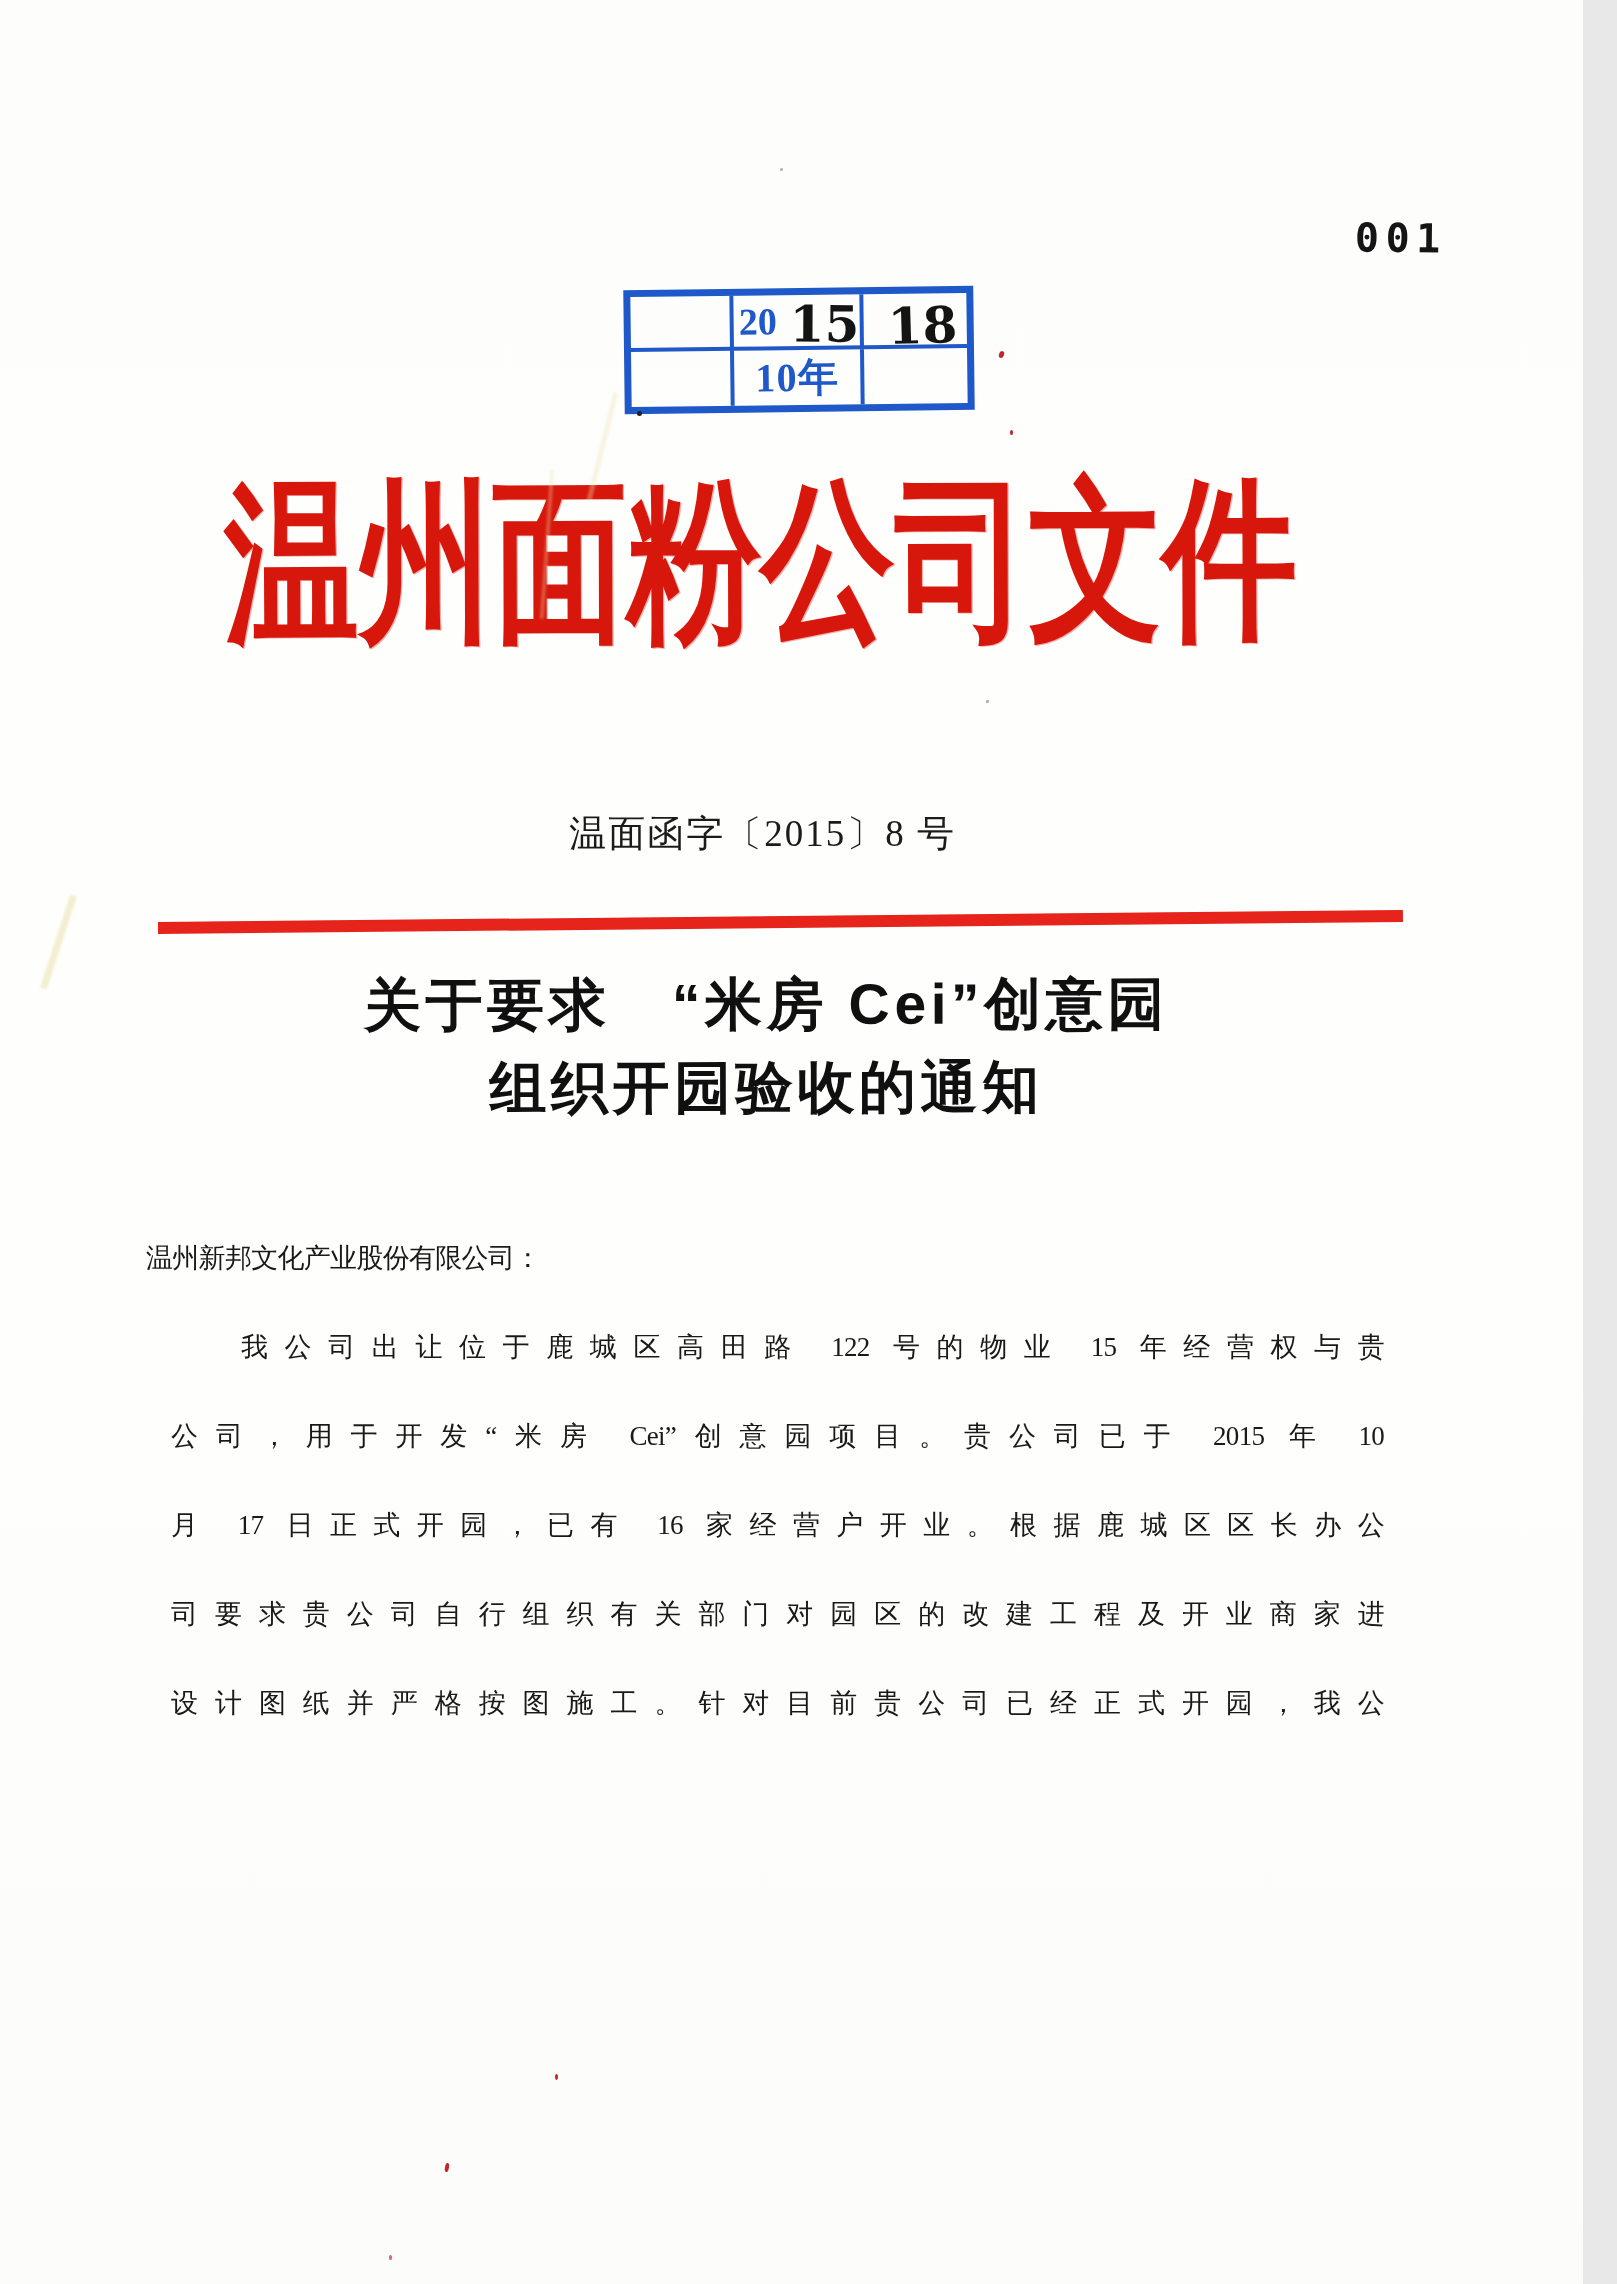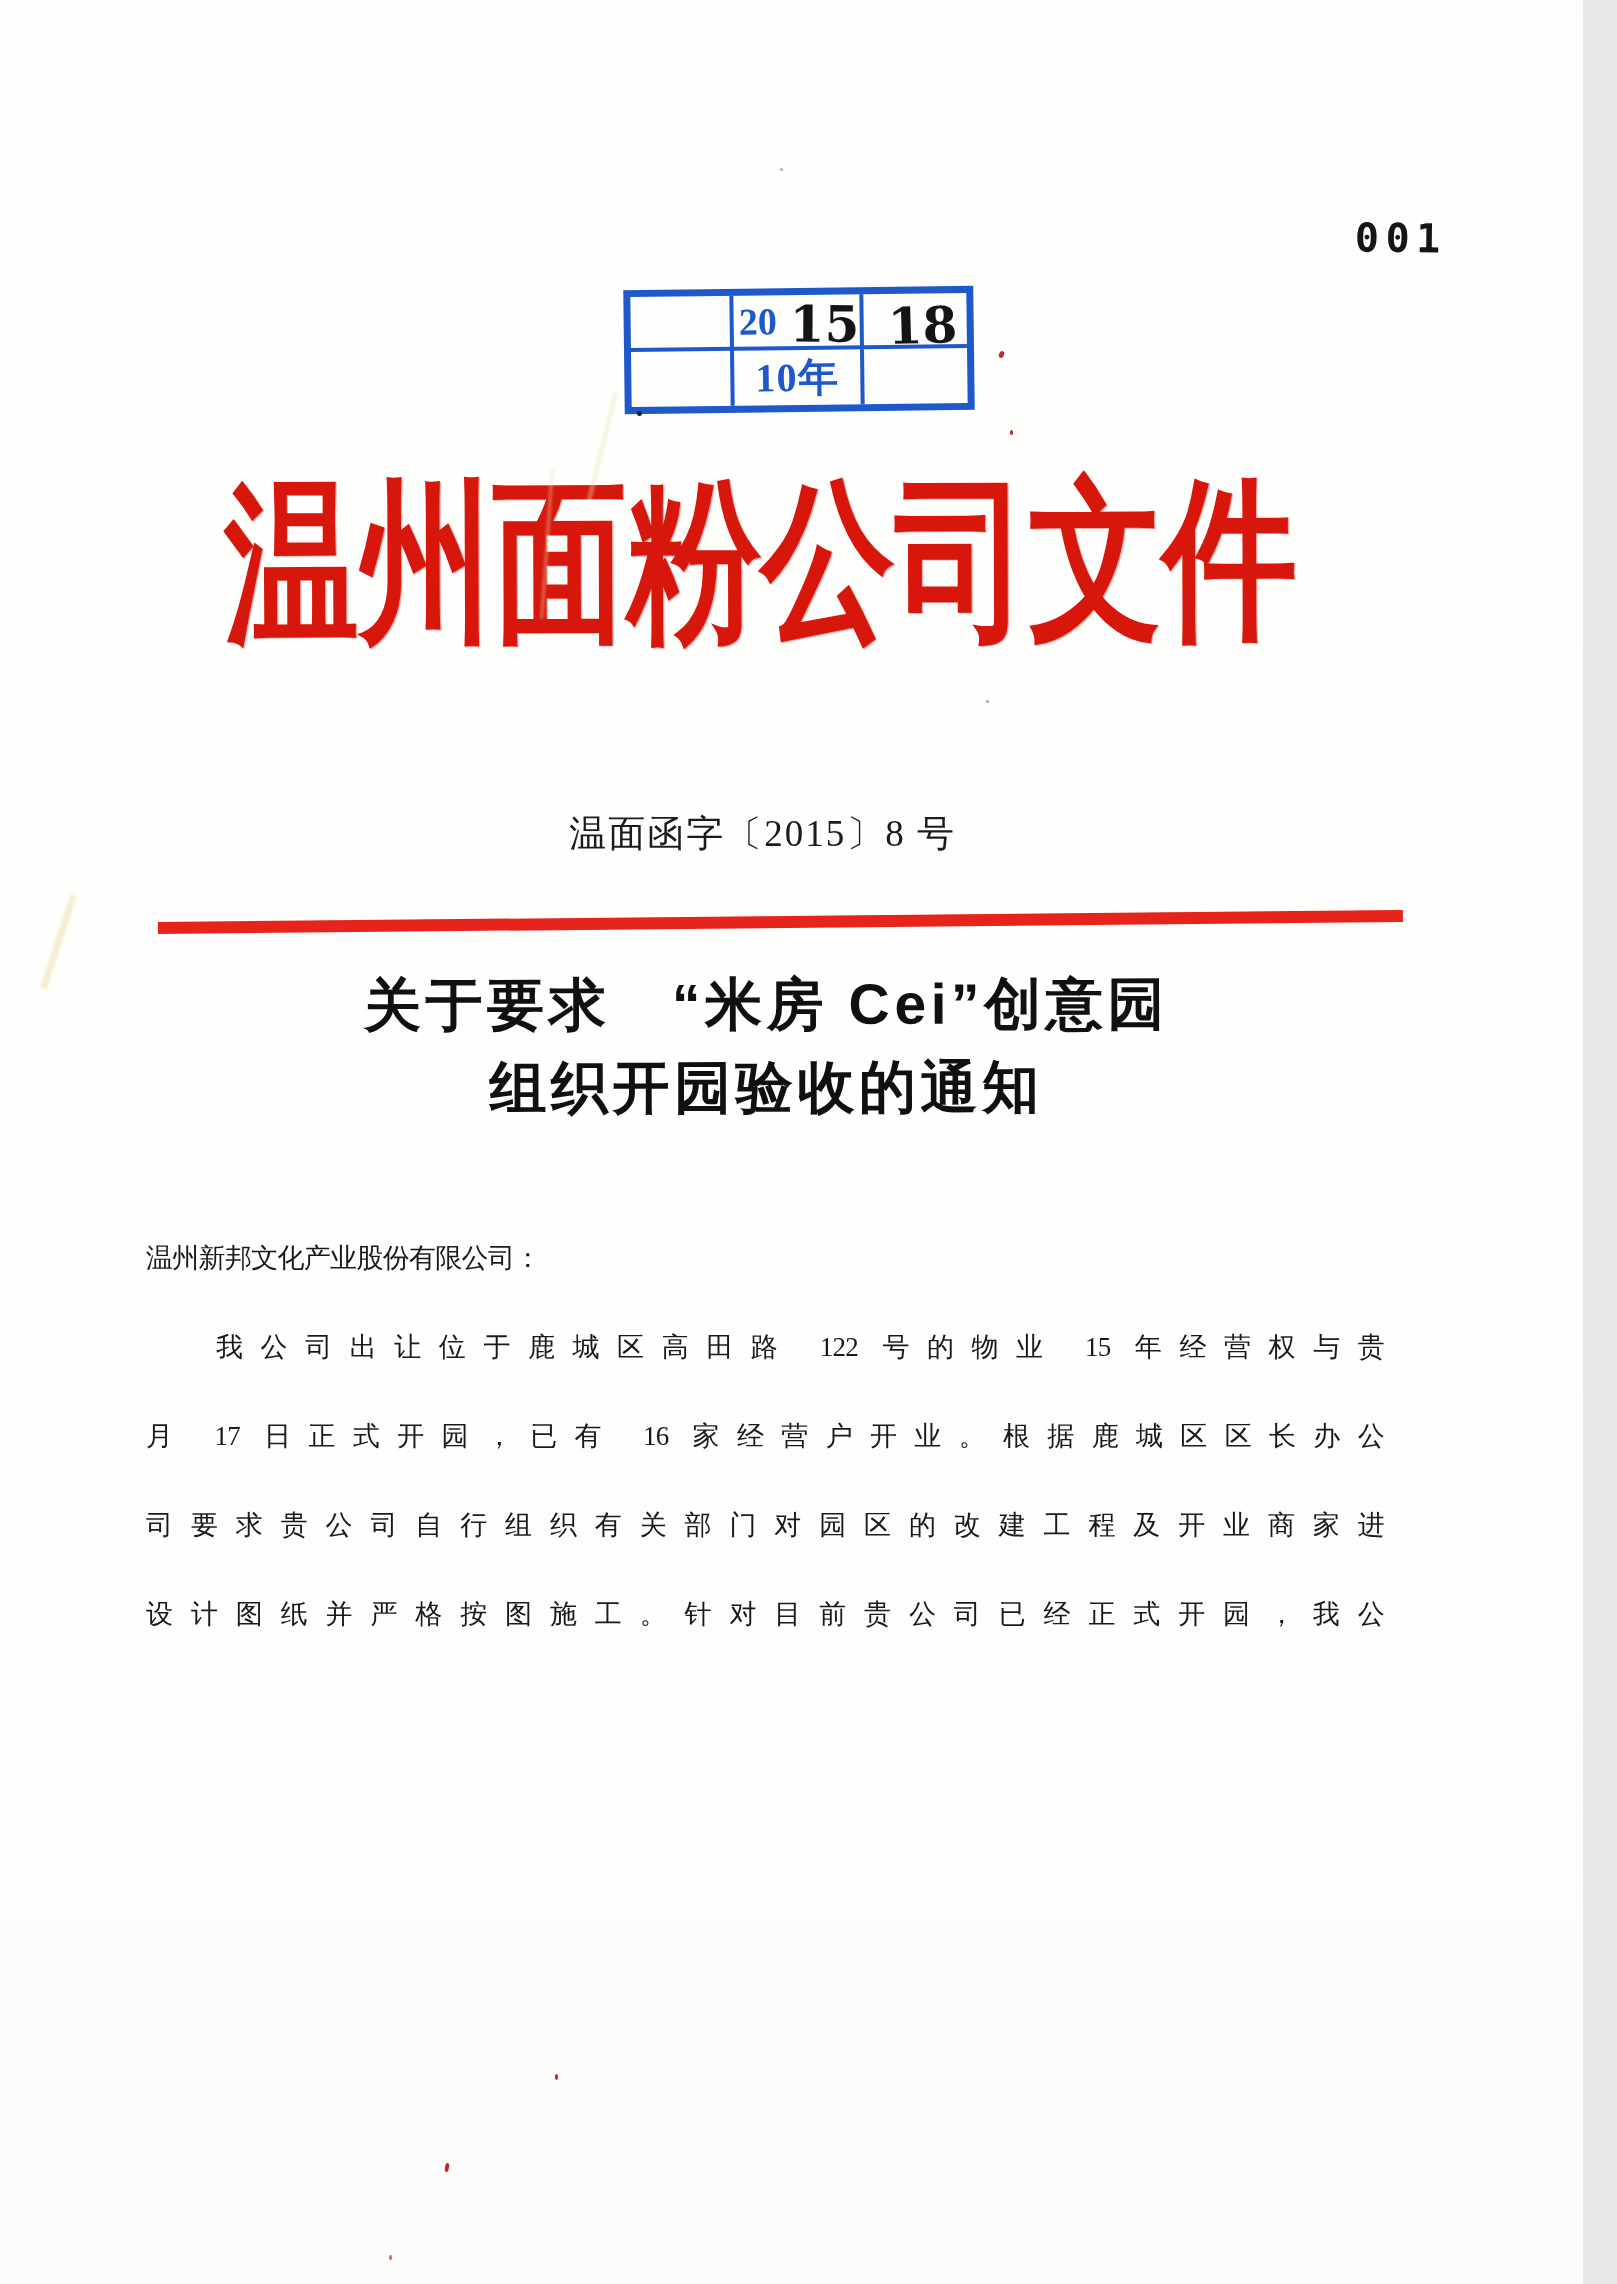--- a/index.html
+++ b/index.html
@@ -84,20 +84,21 @@
   
   .body-block{
     position:absolute;left:146px;top:1214px;width:1238px;
     font-size:27px;letter-spacing:-0.7px;color:#191919;
   }
   .bline{height:89px;line-height:89px;white-space:nowrap;}
   .bline.just{
     white-space:normal;
     text-align:justify;text-align-last:justify;
     text-justify:inter-ideograph;
+    margin-left:25px;
   }
   .bline.indent{text-indent:70px;}
   
   .speck{position:absolute;border-radius:50%;}
   .speck.red{background:#c42430;}
   .speck.dark{background:#222;}
   .speck.gray{background:#777;opacity:.6;}
   .streak{position:absolute;background:#ece2ae;filter:blur(1.3px);}
 </style>
 </head>
@@ -130,20 +131,21 @@
   <div class="rule"></div>
 
   <div class="subject">
     <div>关于要求　“米房 Cei”创意园</div>
     <div>组织开园验收的通知</div>
   </div>
 
   <div class="body-block">
     <div class="bline">温州新邦文化产业股份有限公司：</div>
     <div class="bline just indent">我公司出让位于鹿城区高田路 122 号的物业 15 年经营权与贵</div>
+    <div class="bline just">公司，用于开发“米房 Cei”创意园项目。贵公司已于 2015 年 10</div>
     <div class="bline just">月 17 日正式开园，已有 16 家经营户开业。根据鹿城区区长办公</div>
     <div class="bline just">司要求贵公司自行组织有关部门对园区的改建工程及开业商家进</div>
     <div class="bline just">设计图纸并严格按图施工。针对目前贵公司已经正式开园，我公</div>
   </div>
 
   <div class="speck red" style="left:999px;top:351px;width:4.6px;height:7.2px;transform:rotate(18deg);"></div>
   <div class="speck red" style="left:1010px;top:430px;width:2.6px;height:5.2px;"></div>
   <div class="speck red" style="left:445px;top:2163px;width:3.9px;height:8.5px;transform:rotate(10deg);"></div>
   <div class="speck red" style="left:555px;top:2074px;width:2.6px;height:5.9px;"></div>
   <div class="speck red" style="left:389px;top:2255px;width:2.6px;height:5.2px;opacity:.7;"></div>

